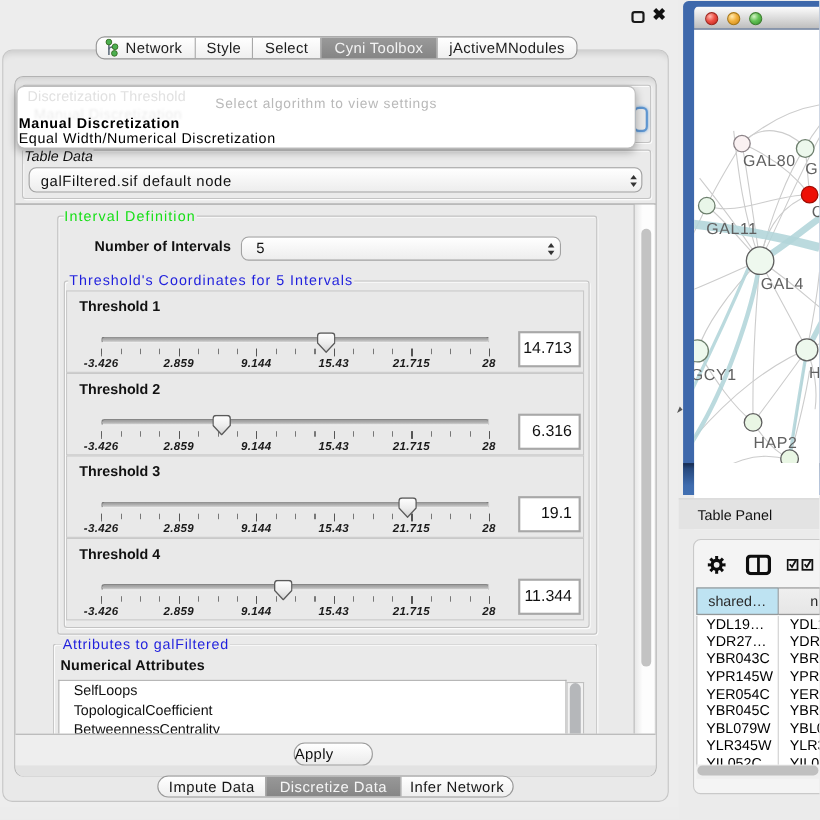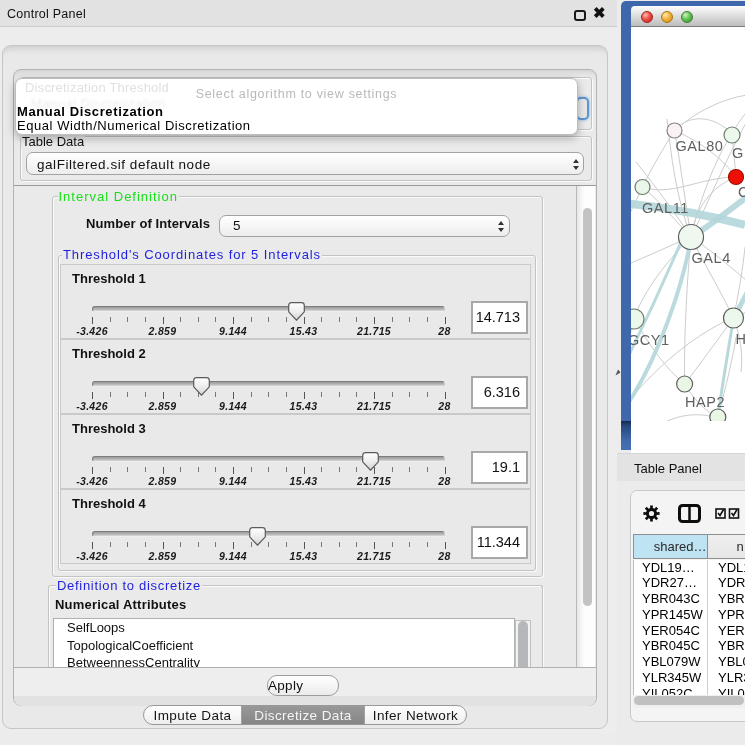--- a/index.html
+++ b/index.html
@@ -71,57 +71,69 @@
 #nettitle { left:631px; top:6px; width:114px; height:21px; background:linear-gradient(#fdfdfd,#bdbdbd); border-bottom:1px solid #7b7b7b; border-radius:4px 0 0 0; }
 .light { position:absolute; top:10.5px; width:12px; height:12px; border-radius:50%; }
 #canvas { left:631px; top:27px; width:114px; height:472px; background:#ffffff; }
 #netbottom { left:621px; top:421px; width:124px; height:29px; background:linear-gradient(#162a4e,#27497e 18%,#3f6cae 70%,#4270b2); }
 
 #tp-title { left:617px; top:453px; width:128px; height:28px; background:#e3e3e3; border-top:1px solid #d6d6d6; }
 #tp-bg { left:617px; top:481px; width:128px; height:264px; background:#ebebeb; }
 #tcard { left:630px; top:490px; width:125px; height:232px; background:#f4f4f4; border:1px solid #c9c9c9; border-radius:7px 0 0 7px; }
 
 #thead { left:633px; top:534px; width:112px; height:25px; }
-#thead .c1 { position:absolute; left:0; top:0; width:74.5px; height:25px; background:#bee3f2; border:1px solid #8f8f8f; font-size:13px; color:#2a2a2a; text-align:right; line-height:23px; }
+#thead .c1 { position:absolute; left:0; top:0; width:74.5px; height:25px; background:#bee3f2; border:1px solid #8f8f8f; font-size:13px; color:#2a2a2a; text-align:center; line-height:23px; }
 #thead .c2 { position:absolute; left:74.5px; top:0; width:38px; height:25px; background:linear-gradient(#efefef,#e6e6e6); border:1px solid #8f8f8f; border-left:none; font-size:13px; color:#2a2a2a; line-height:23px; padding-left:29px; }
 #tbody { left:633px; top:559.5px; width:112px; height:137.5px; background:#fff; font-size:13px; color:#000; overflow:hidden; }
 #tbody .r { height:15.77px; line-height:15.77px; position:relative; }
 #tbody .r .a { position:absolute; left:8px; }
 #tbody .r .b { position:absolute; left:84px; }
 #tbody { border-left:1px solid #bdbdbd; }
 #vline { left:707px; top:559.5px; width:1px; height:137px; background:#cfcfcf; }
 #hsb { left:633px; top:695px; width:112px; height:13px; background:#efefef; }
 #hsb .th { position:absolute; left:1px; top:1px; width:110px; height:9px; border-radius:4.5px; background:#c0c0c0; }
 
 
 #popup { left:15px; top:78px; width:563px; height:57px; background:#ffffff; border:1px solid #bdbdbd; border-radius:7px; box-shadow:0 3px 8px rgba(0,0,0,0.3); z-index:20; }
 #popup .r1 { position:absolute; top:8px; width:100%; text-align:center; font-size:12.5px; letter-spacing:0.7px; color:#b9b9b9; }
 #popup .r2 { position:absolute; top:24.5px; left:1px; font-size:13px; font-weight:bold; letter-spacing:0.62px; color:#000; }
 #popup .r3 { position:absolute; top:39px; left:1px; font-size:13px; letter-spacing:0.55px; color:#000; }
 </style>
 </head>
 <body>
 
 <div class="abs" id="cp">
-  <div class="abs" id="cp-title">
-      <span class="t">Control Panel</span>
-    </div>
   <div class="abs" id="maxbox"></div>
   <div class="abs" id="closex">✖</div>
 
   <div class="abs" id="outer"></div>
   <div class="abs" id="inner"></div>
 
+  <div class="abs" id="tabs">
+    <div class="tab" style="width:89px;">
+      <svg width="13" height="17" viewBox="0 0 13 17" style="margin-right:6px; margin-left:-4px;">
+        <path d="M4 4 L4 15" stroke="#5c6b7a" stroke-width="1.4" fill="none"></path>
+        <path d="M4 10 Q4 7.5 9 7.5" stroke="#5c6b7a" stroke-width="1.4" fill="none"></path>
+        <circle cx="4" cy="3.2" r="2.6" fill="#4caf50" stroke="#33691e" stroke-width="0.8"></circle>
+        <circle cx="9.6" cy="7.5" r="2.6" fill="#4caf50" stroke="#33691e" stroke-width="0.8"></circle>
+        <circle cx="9" cy="13.5" r="2.6" fill="#4caf50" stroke="#33691e" stroke-width="0.8"></circle>
+      </svg>
+      Network</div>
+    <div class="tab" style="width:52px;">Style</div>
+    <div class="tab" style="width:62px;">Select</div>
+    <div class="tab sel" style="width:106px;">Cyni Toolbox</div>
+    <div class="tab" style="width:127px;">jActiveMNodules</div>
+  </div>
 
   <div class="group" style="left:20px; top:77px; width:572px; height:53px;"></div>
 
   <div class="abs" style="left:576px; top:97px; width:13px; height:23px; background:#e8e8e8; border:2px solid #5f96d0; border-radius:5px; box-shadow:0 0 3px #75a9dd;"></div>
 
   <div class="group" style="left:20px; top:136px; width:572px; height:45px;"></div>
-  <div class="glabel" style="left:21px; top:134px; color:#111;">Table Data</div>
+  <div class="glabel" style="left:21px; top:134px; color:#111;font-style:italic;">Table Data</div>
   <div class="combo" style="left:26px; top:152px; width:558px; height:23px;">
     <span class="tx">galFiltered.sif default node</span>
     <div class="arr" style="left:546px; top:6px;">
         <div class="up"></div>
         <div class="dn"></div>
       </div>
   </div>
 
   <div class="abs" style="left:14px; top:185px; width:582px; height:1px; background:#9a9a9a;"></div>
   <div class="abs" id="mainsb">
@@ -220,21 +232,21 @@
         <span style="left:313px;">21.715</span>
         <span style="left:383.5px;">28</span>
       </div>
     <svg class="thumb" style="left:188.2px;" width="17" height="19" viewBox="0 0 17 19">
         <path d="M3.5 0.7 L13.5 0.7 Q16.3 0.7 16.3 3.5 L16.3 9.8 L8.5 18.2 L0.7 9.8 L0.7 3.5 Q0.7 0.7 3.5 0.7 Z" fill="url(#tg)" stroke="#5a5a5a" stroke-width="1.2"></path>
       </svg>
     <div class="vbox">11.344</div>
   </div>
 
   <div class="group" style="left:48px; top:585px; width:495px; height:85px; border-bottom:none;"></div>
-  <div class="glabel" style="left:56px; top:578px; color:#1f1fdd; letter-spacing:0.7px;">Definition to discretize</div>
+  <div class="glabel" style="left:56px; top:578px; color:#1f1fdd; letter-spacing:0.7px;">Attributes to galFiltered</div>
   <div class="abs" style="left:55px; top:597px; font-size:13px; font-weight:bold; letter-spacing:0.2px; color:#111;">Numerical Attributes</div>
   <div class="abs" id="attrlist">
     <div>SelfLoops</div>
     <div>TopologicalCoefficient</div>
     <div>BetweennessCentrality</div>
   </div>
   <div class="abs" style="left:515px; top:620px; width:16px; height:47px; background:#f2f2f2; border:1px solid #c0c0c0; border-bottom:none;"></div>
   <div class="abs" style="left:518px; top:621px; width:10px; height:46px; border-radius:5px 5px 0 0; background:#b5b7ba;"></div>
 
   <div class="abs" id="applybar"></div>

